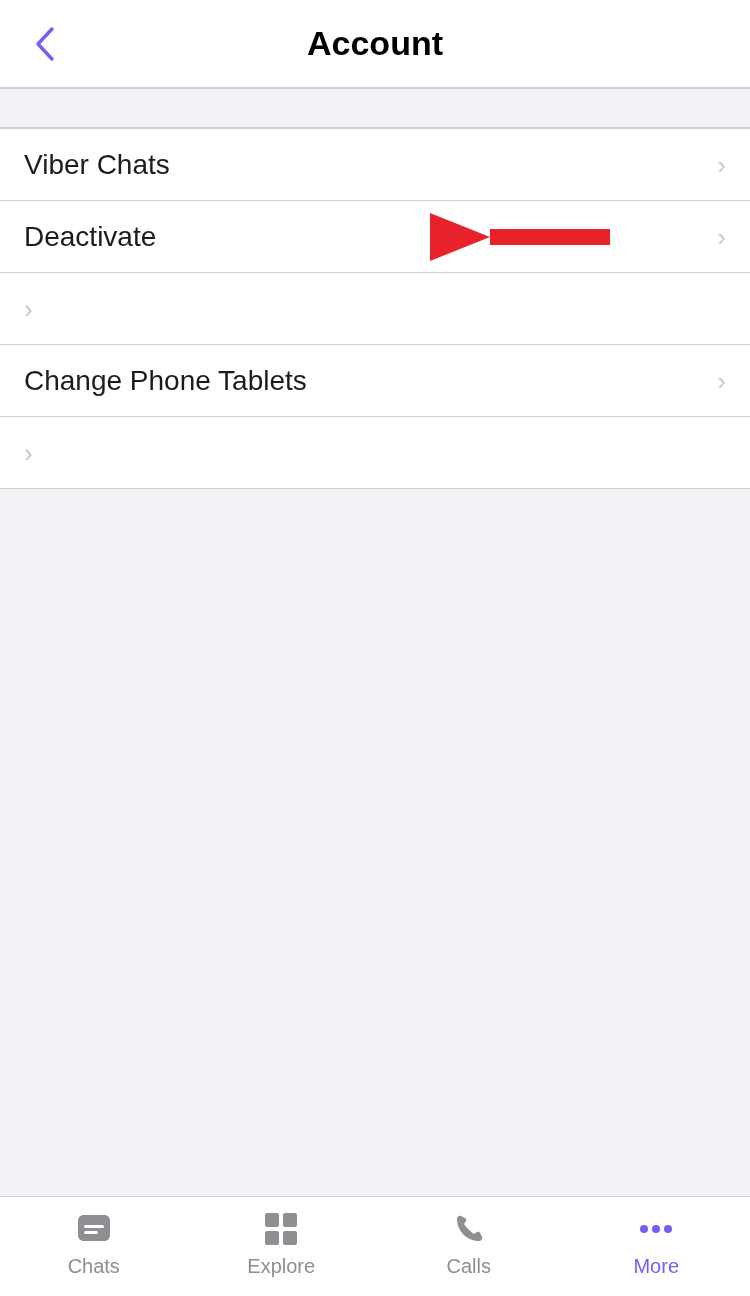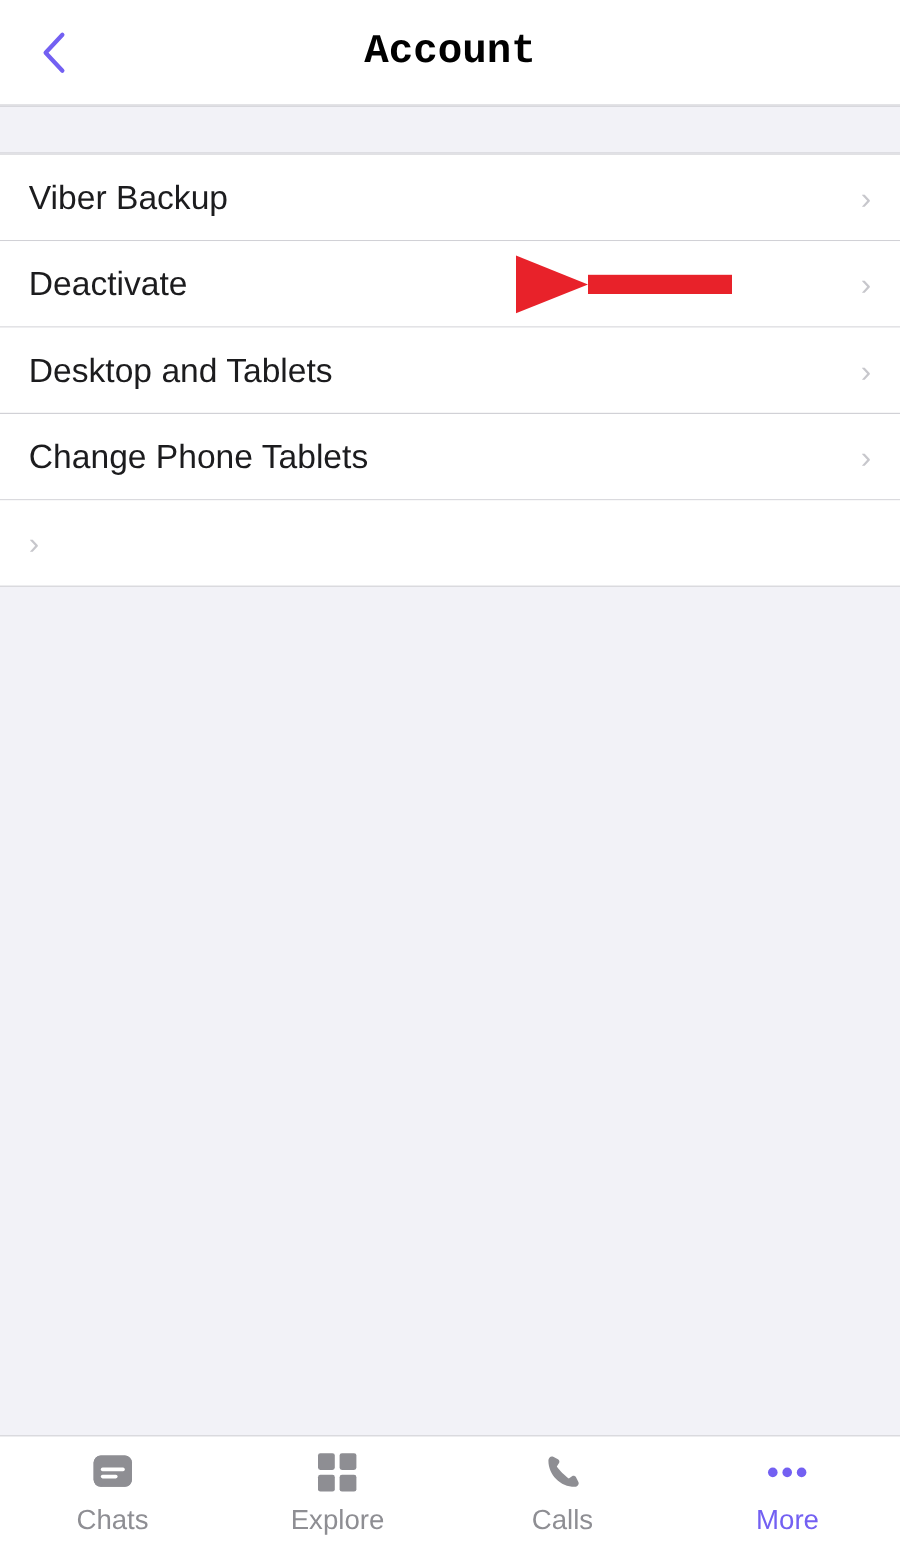--- a/index.html
+++ b/index.html
@@ -23,21 +23,20 @@
       justify-content: center;
       position: relative;
       border-bottom: 1px solid #d1d1d6;
     }
 
     .header-title {
       font-size: 34px;
       font-weight: 700;
       color: #000000;
       text-align: center;
-      font-family: Liberation Mono, monospace;
     }
 
     .back-button {
       position: absolute;
       left: 24px;
       display: flex;
       align-items: center;
       cursor: pointer;
       background: none;
       border: none;
@@ -133,21 +132,21 @@
 
     .tab-icon {
       width: 44px;
       height: 44px;
       display: flex;
       align-items: center;
       justify-content: center;
     }
 
     .tab-label {
-      font-size: 23px;
+      font-size: 20px;
       color: #8e8e93;
     }
 
     .tab-label.active {
       color: #7360f2;
     }
 
     
     svg {
       display: block;
@@ -163,40 +162,39 @@
     </svg>
   </button>
   <span class="header-title">Account</span>
 </div>
 
 <div class="spacer-row"></div>
 
 <div class="menu-list">
 
   <div class="menu-item">
-    <span class="menu-item-label">Viber Backup</span>
+    <span class="menu-item-label">Viber Chats</span>
     <span class="chevron-right">›</span>
   </div>
 
   <div class="menu-item" style="position:relative;">
     <span class="menu-item-label">Deactivate</span>
 
     <div class="arrow-annotation">
       <svg width="200" height="56" viewBox="0 0 200 56">
 
         <rect x="60" y="20" width="120" height="16" fill="#e8222a"></rect>
 
         <polygon points="60,28 0,4 0,52" fill="#e8222a"></polygon>
       </svg>
     </div>
     <span class="chevron-right">›</span>
   </div>
 
   <div class="menu-item">
-    <span class="menu-item-label">Desktop and Tablets</span>
     <span class="chevron-right">›</span>
   </div>
 
   <div class="menu-item">
     <span class="menu-item-label">Change Phone Tablets</span>
     <span class="chevron-right">›</span>
   </div>
 
   <div class="menu-item">
     <span class="chevron-right">›</span>

